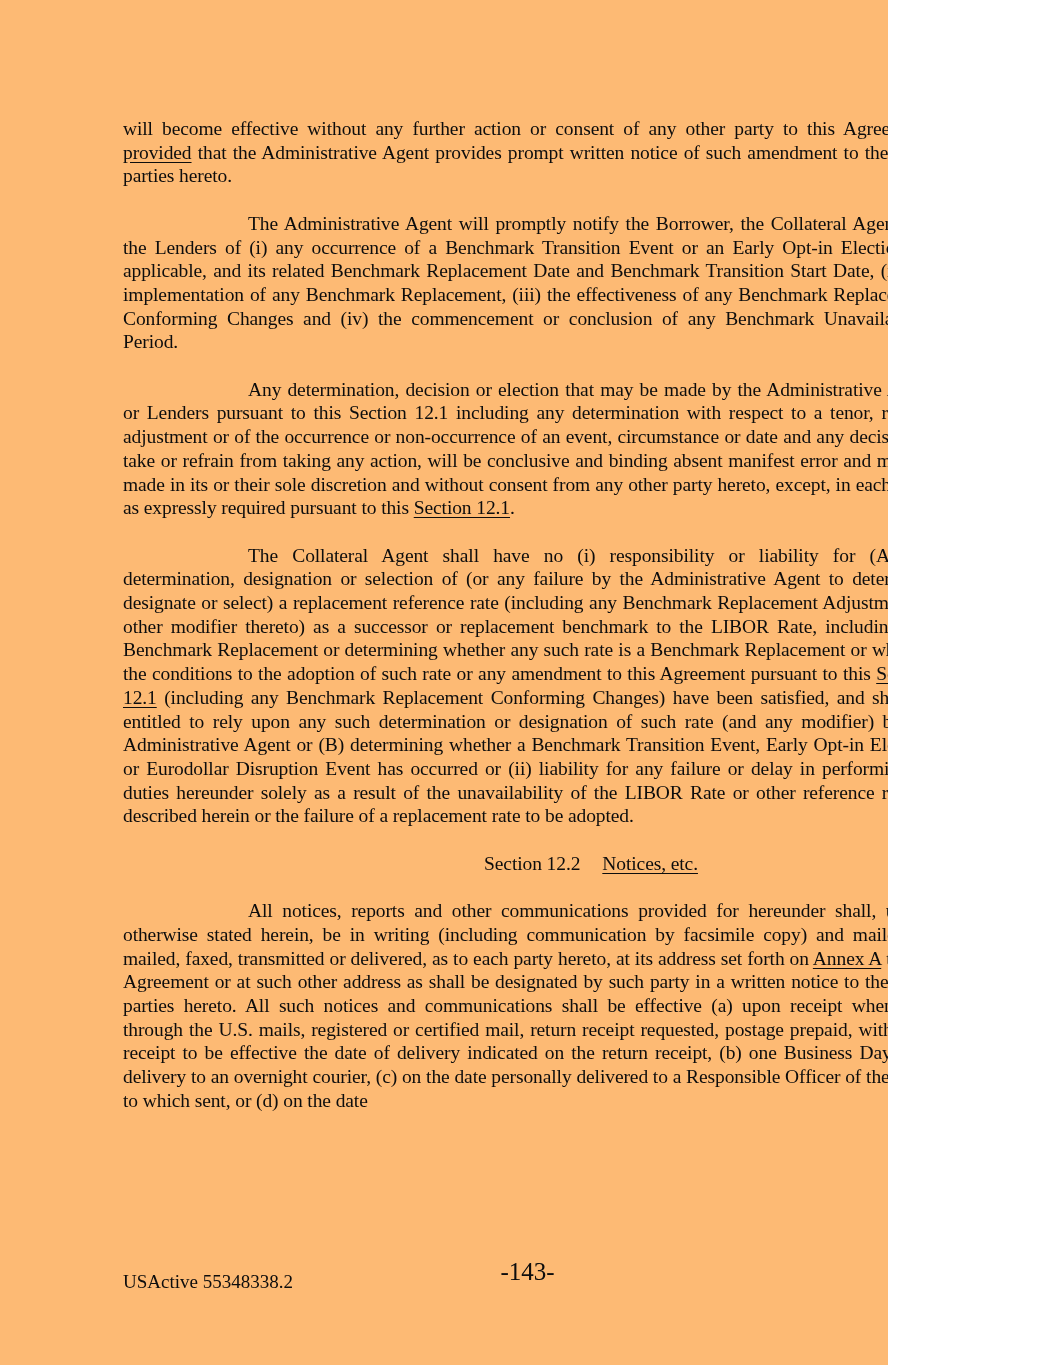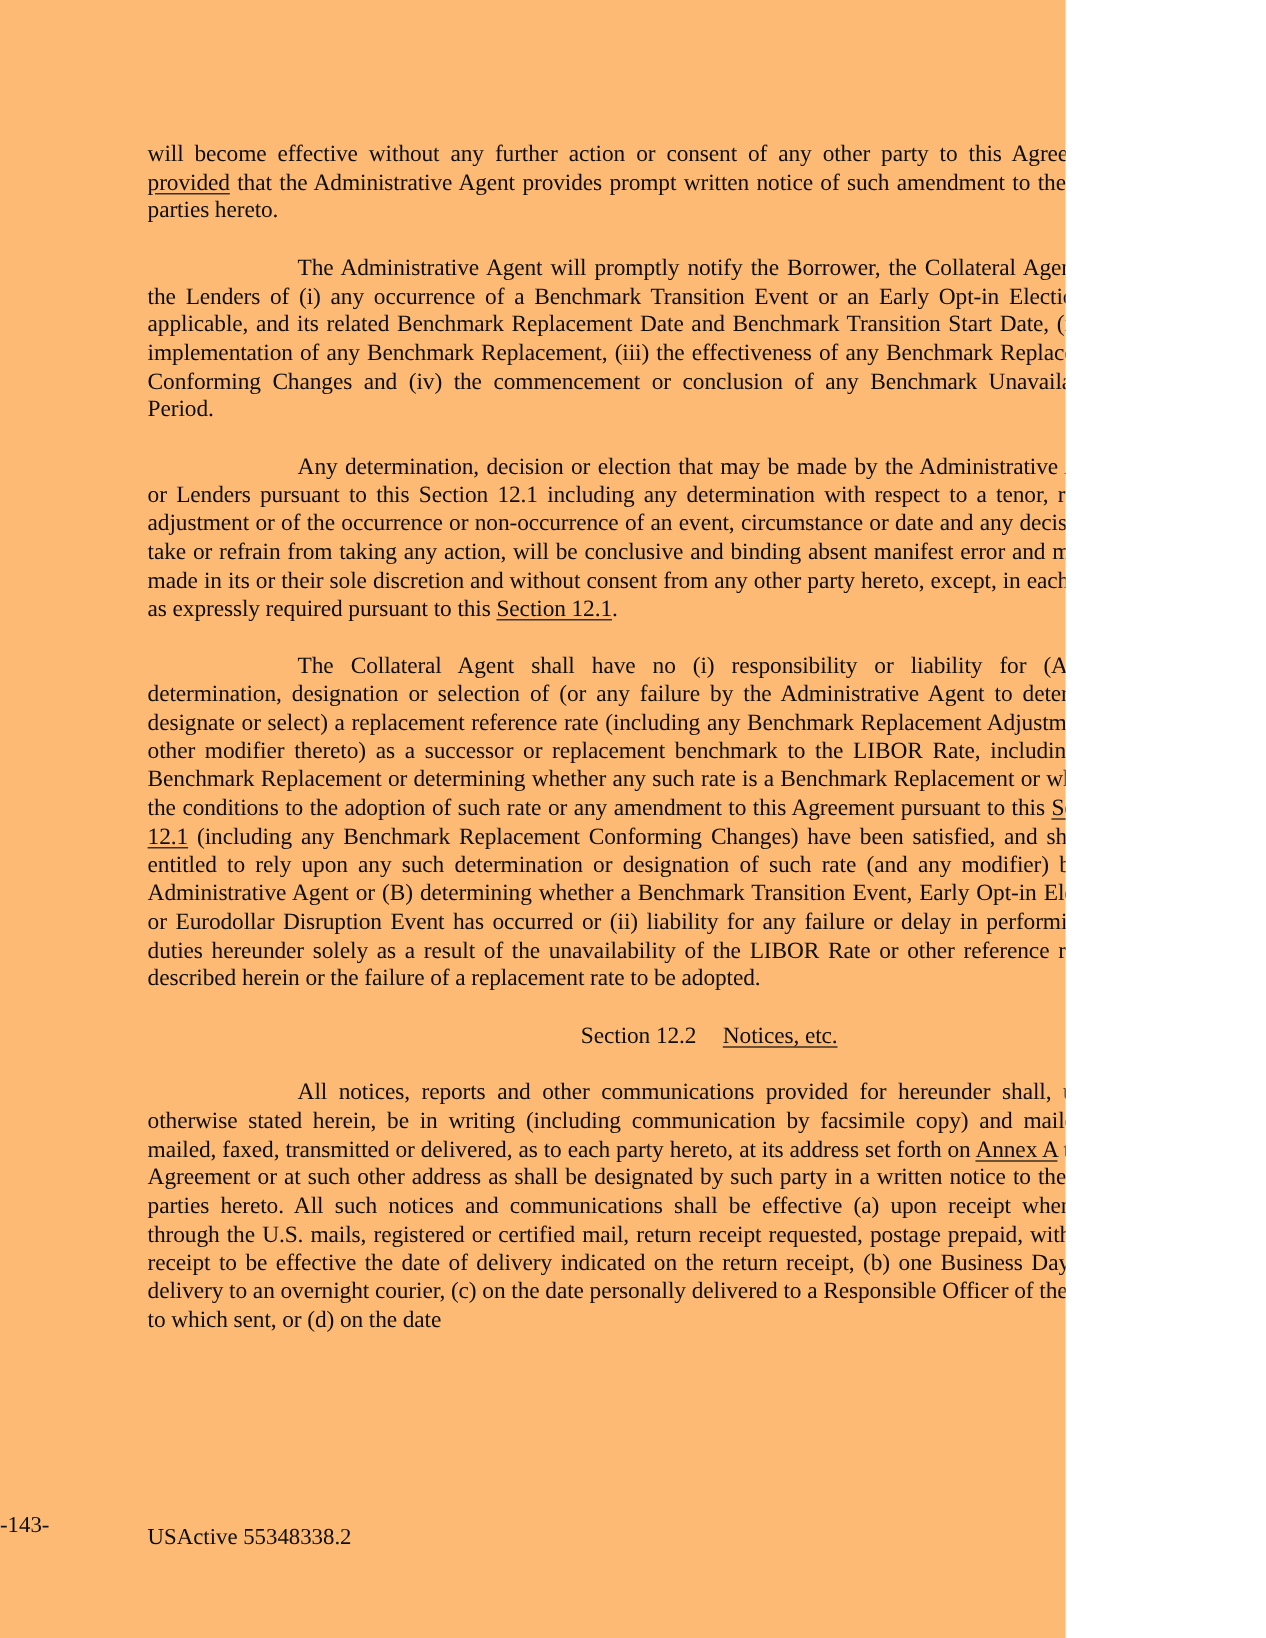--- a/index.html
+++ b/index.html
@@ -43,22 +43,22 @@
     text-align: center;
   }
   .section-heading .heading-title {
     margin-left: 22px;
   }
   .footer-page-number {
     position: absolute;
     top: 1260px;
     left: 0;
     width: 1055px;
-    text-align: left;
-    font-size: 19px;
+    text-align: center;
+    font-size: 25px;
     line-height: 24px;
   }
   .footer-doc-id {
     position: absolute;
     top: 1272px;
     left: 123px;
     font-size: 19px;
     line-height: 20px;
   }
 </style>

